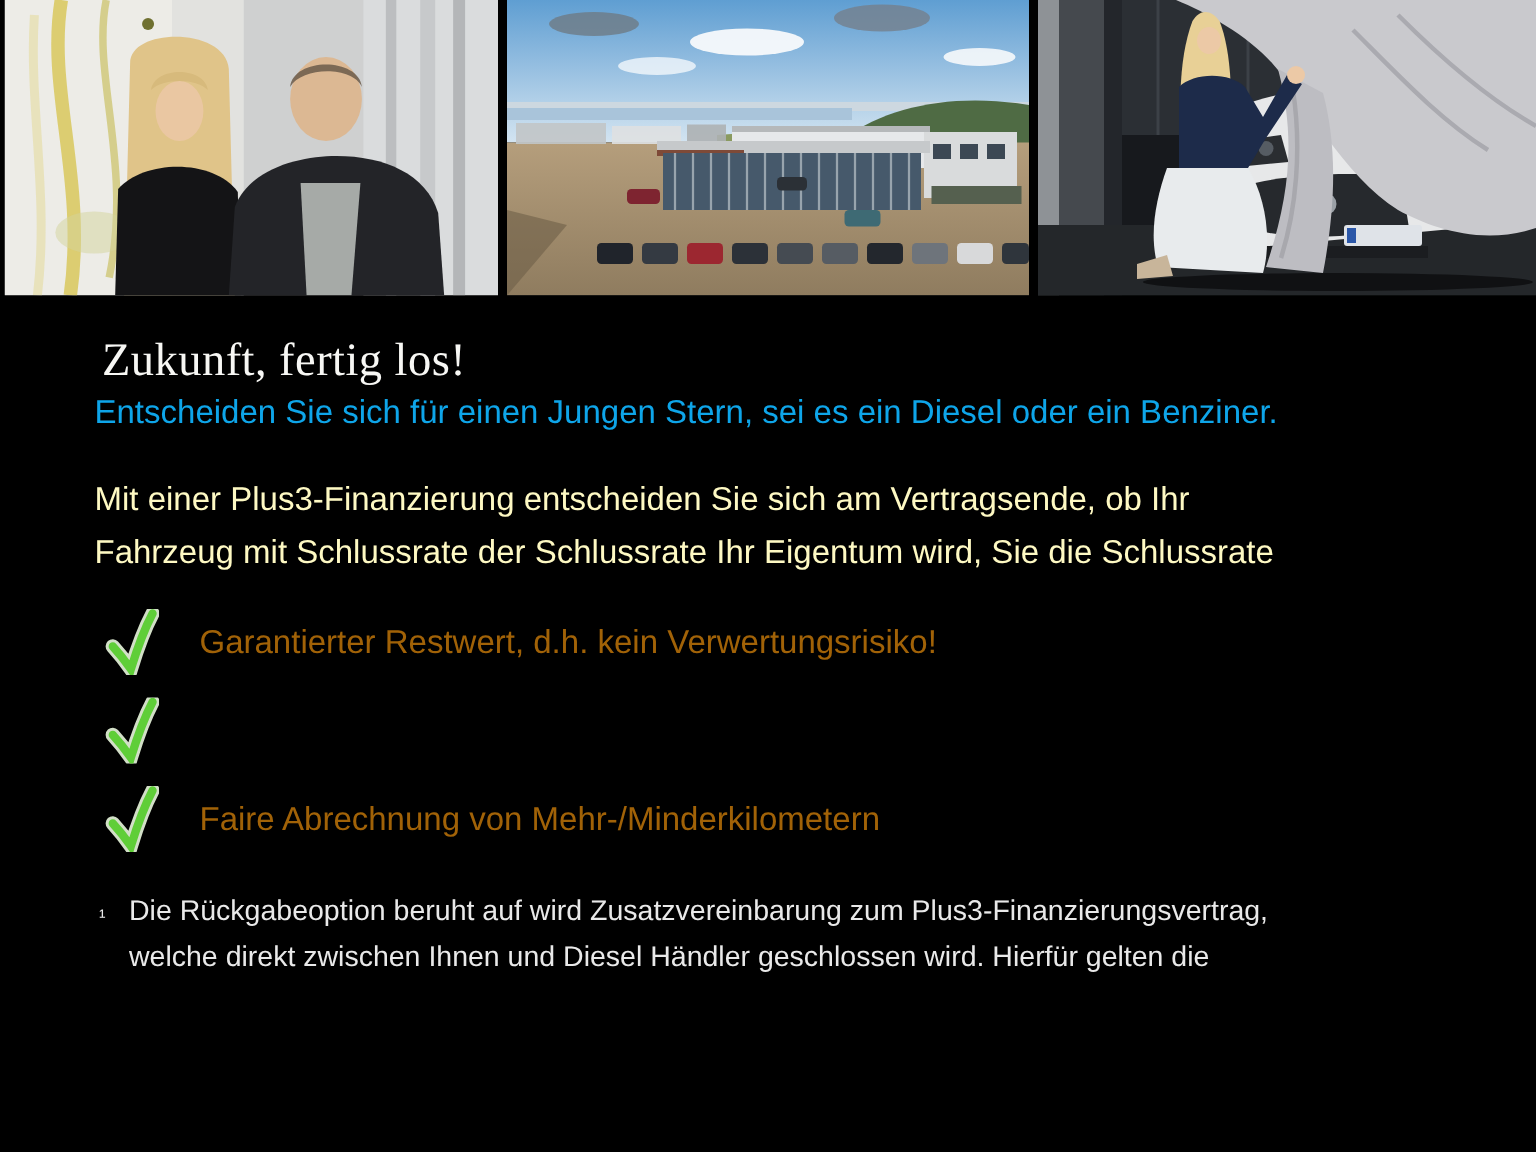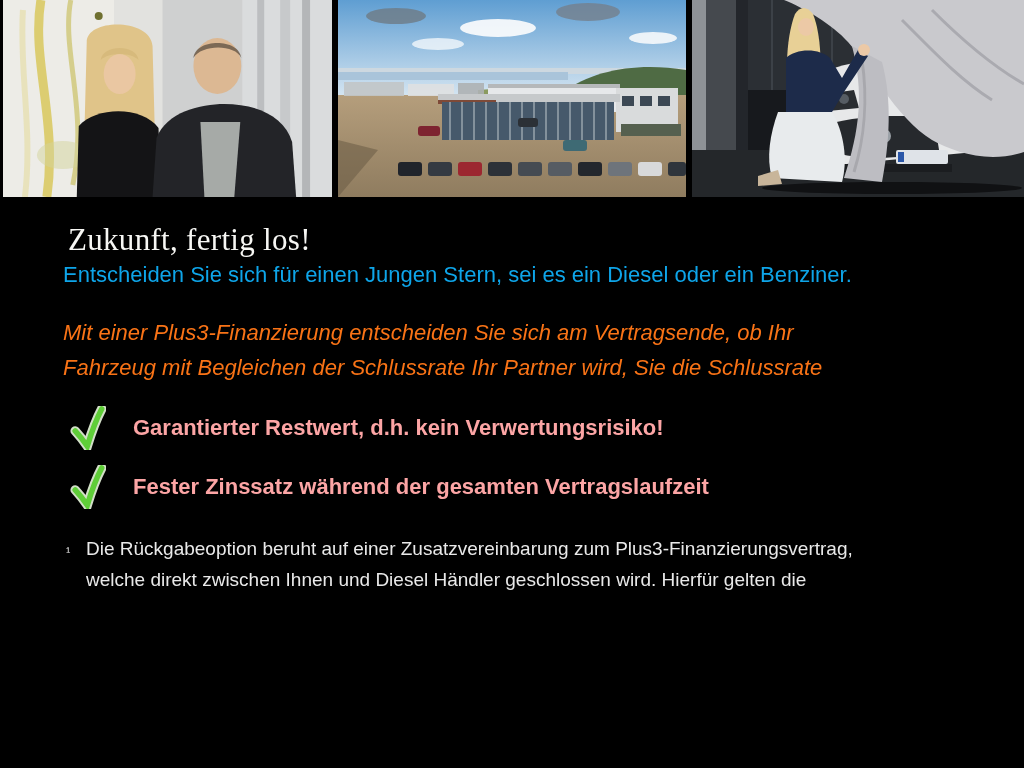--- a/index.html
+++ b/index.html
@@ -14,26 +14,26 @@
   .photo-1{width:329px;}
   .photo-2{width:348px;}
   .photo-3{flex:1;}
   
   .content{position:relative;}
   .headline{
     margin:25px 0 0 68px;font-family:"Liberation Serif",serif;font-weight:400;
     font-size:31px;line-height:36px;color:#f7f7f4;letter-spacing:.3px;
   }
   .subline{margin:4px 0 0 63px;font-size:22px;line-height:26px;color:#0ea5e9;}
-  .paragraph{margin:27px 0 12px 63px;font-size:22px;line-height:35px;color:#f97316;font-style:italic;}
+  .paragraph{margin:27px 0 12px 63px;font-size:22px;line-height:35px;color:#fef9c3;}
   .paragraph .pline{white-space:nowrap;}
   .checklist{margin:13px 0 0 70px;list-style:none;padding:0;}
   .check-row{display:flex;align-items:center;height:59px;}
   .check-icon{width:36px;height:44px;flex:0 0 36px;margin-right:27px;}
-  .check-label{font-size:22px;color:#fca5a5;white-space:nowrap;font-weight:bold;}
+  .check-label{font-size:22px;color:#a16207;white-space:nowrap;}
   .footnote{position:relative;margin:17px 0 0 66px;padding-left:20px;
     font-size:19px;line-height:31px;color:#e9e9e9;}
   .fn-marker{position:absolute;left:0;top:3px;font-size:13px;}
   .fn-line{white-space:nowrap;}
 </style>
 </head>
 <body>
 
 <div class="page">
 
@@ -188,44 +188,52 @@
   </div>
 
   <div class="content">
 
     <h1 class="headline">Zukunft, fertig los!</h1>
 
     <p class="subline">Entscheiden Sie sich für einen Jungen Stern, sei es ein Diesel oder ein Benziner.</p>
 
     <div class="paragraph">
       <div class="pline">Mit einer Plus3-Finanzierung entscheiden Sie sich am Vertragsende, ob Ihr</div>
-      <div class="pline">Fahrzeug mit Begleichen der Schlussrate Ihr Partner wird, Sie die Schlussrate</div>
+      <div class="pline">Fahrzeug mit Schlussrate der Schlussrate Ihr Eigentum wird, Sie die Schlussrate</div>
     </div>
 
     <ul class="checklist">
       <li class="check-row">
         <svg class="check-icon" viewBox="0 0 36 44">
           <g transform="rotate(-4 18 22)">
             <path d="M5,24 C9,29 13,35 16,40 C21,27 28,12 33,4" stroke="#e9f7dd" stroke-width="9.5" fill="none" stroke-linecap="round" opacity=".9"></path>
             <path d="M5,24 C9,29 13,35 16,40 C21,27 28,12 33,4" stroke="#5fce38" stroke-width="5.5" fill="none" stroke-linecap="round"></path>
           </g>
         </svg>
         <span class="check-label">Garantierter Restwert, d.h. kein Verwertungsrisiko!</span>
       </li>
       <li class="check-row">
         <svg class="check-icon" viewBox="0 0 36 44">
           <g transform="rotate(-4 18 22)">
             <path d="M5,24 C9,29 13,35 16,40 C21,27 28,12 33,4" stroke="#e9f7dd" stroke-width="9.5" fill="none" stroke-linecap="round" opacity=".9"></path>
             <path d="M5,24 C9,29 13,35 16,40 C21,27 28,12 33,4" stroke="#5fce38" stroke-width="5.5" fill="none" stroke-linecap="round"></path>
           </g>
         </svg>
-        <span class="check-label">Fester Zinssatz während der gesamten Vertragslaufzeit</span>
+      </li>
+      <li class="check-row">
+        <svg class="check-icon" viewBox="0 0 36 44">
+          <g transform="rotate(-4 18 22)">
+            <path d="M5,24 C9,29 13,35 16,40 C21,27 28,12 33,4" stroke="#e9f7dd" stroke-width="9.5" fill="none" stroke-linecap="round" opacity=".9"></path>
+            <path d="M5,24 C9,29 13,35 16,40 C21,27 28,12 33,4" stroke="#5fce38" stroke-width="5.5" fill="none" stroke-linecap="round"></path>
+          </g>
+        </svg>
+        <span class="check-label">Faire Abrechnung von Mehr-/Minderkilometern</span>
       </li>
     </ul>
 
     <div class="footnote">
       <span class="fn-marker">¹</span>
-      <div class="fn-line">Die Rückgabeoption beruht auf einer Zusatzvereinbarung zum Plus3-Finanzierungsvertrag,</div>
+      <div class="fn-line">Die Rückgabeoption beruht auf wird Zusatzvereinbarung zum Plus3-Finanzierungsvertrag,</div>
       <div class="fn-line">welche direkt zwischen Ihnen und Diesel Händler geschlossen wird. Hierfür gelten die</div>
     </div>
 
   </div>
 </div>
 
 </body></html>

